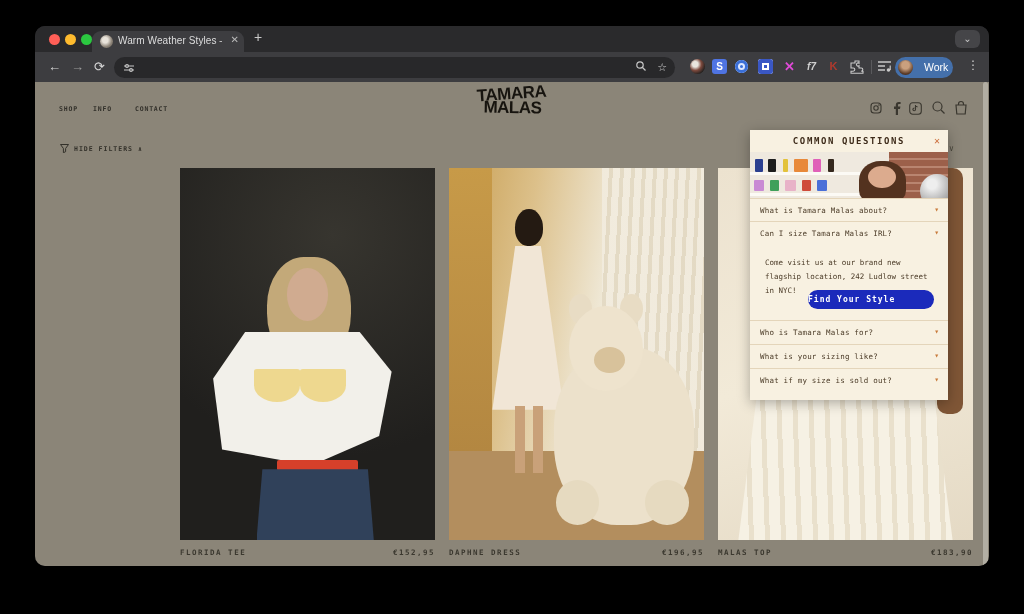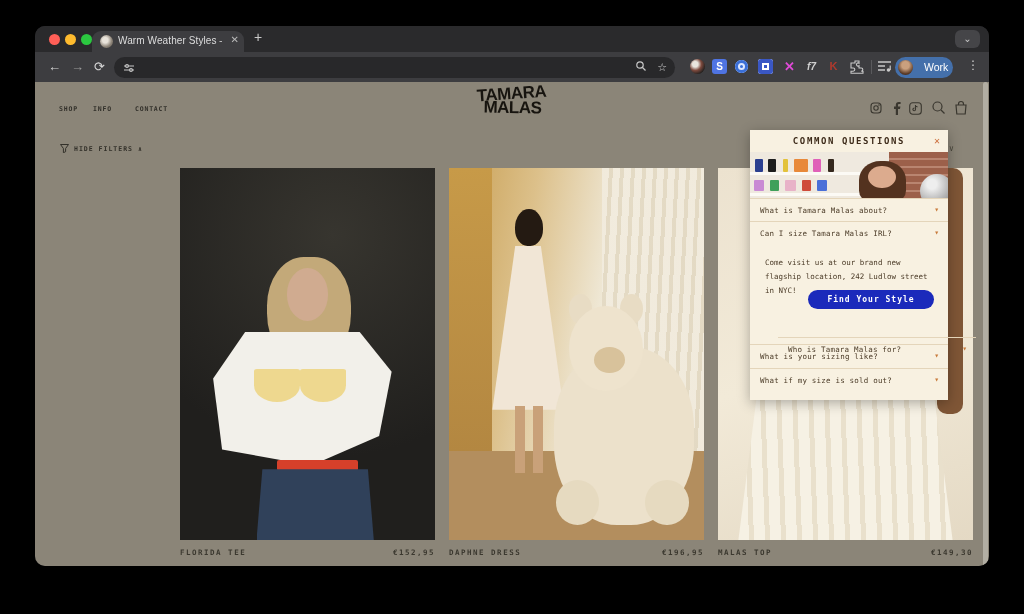--- a/index.html
+++ b/index.html
@@ -131,21 +131,21 @@
   .wp-ball { position:absolute; right:-6px; bottom:-10px; width:34px; height:34px; border-radius:50%;
              background:radial-gradient(circle at 35% 30%, #eee 15%, #a9a9a9 60%, #6e6e6e 100%); }
   .wrow { position:absolute; left:0; width:100%; height:23px; border-top:1px solid #e4d5ba; }
   .wq { position:absolute; left:10px; top:7px; font-size:7.5px; color:#4a3a26; letter-spacing:.2px; }
   .wcaret { position:absolute; right:9px; top:6px; font-size:8px; color:#c87a3a; }
   .wanswer { position:absolute; left:0; top:114px; width:100%; height:76px; }
   .wanswer .txt { position:absolute; left:15px; top:12px; width:168px; font-size:7.5px; line-height:14px;
                   color:#4a3a26; }
   .wcta { position:absolute; right:14px; top:46px; width:126px; height:19px; border-radius:10px;
           background:#1b2abb; color:#fff; font-size:8px; font-weight:bold; letter-spacing:1px;
-          text-align:center; line-height:19px; }
+          text-align:left; line-height:19px; }
 
   svg { display:block; }
 </style>
 </head>
 <body>
 
 <div class="window">
 
   <div class="tabstrip">
     <div class="dot r"></div>
@@ -317,21 +317,21 @@
     <div class="caption mono" style="left:145px;">
       <span>FLORIDA TEE</span>
       <span>€152,95</span>
     </div>
     <div class="caption mono" style="left:414px;">
       <span>DAPHNE DRESS</span>
       <span>€196,95</span>
     </div>
     <div class="caption mono" style="left:683px;">
       <span>MALAS TOP</span>
-      <span>€149,30</span>
+      <span>€183,90</span>
     </div>
 
     <div class="scrollbar"></div>
   </div>
 
   <div class="widget">
     <div class="wtitle">COMMON QUESTIONS</div>
     <div class="wclose">✕</div>
 
     <div class="wphoto">
@@ -361,21 +361,21 @@
     <div class="wrow" style="top:91px;">
       <div class="wq">Can I size Tamara Malas IRL?</div>
       <div class="wcaret">▾</div>
     </div>
 
     <div class="wanswer">
       <div class="txt">Come visit us at our brand new flagship location, 242 Ludlow street in NYC!</div>
       <div class="wcta">Find Your Style</div>
     </div>
 
-    <div class="wrow" style="top:207px;margin-left:28px;">
+    <div class="wrow" style="top:190px;">
       <div class="wq">Who is Tamara Malas for?</div>
       <div class="wcaret">▾</div>
     </div>
     <div class="wrow" style="top:214px;">
       <div class="wq">What is your sizing like?</div>
       <div class="wcaret">▾</div>
     </div>
     <div class="wrow" style="top:238px;height:32px;">
       <div class="wq">What if my size is sold out?</div>
       <div class="wcaret">▾</div>

